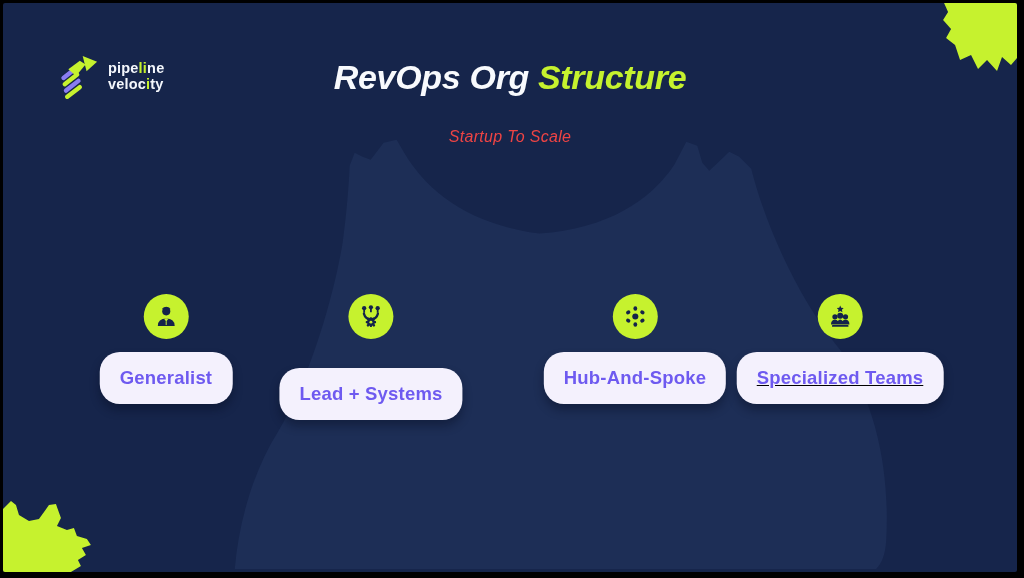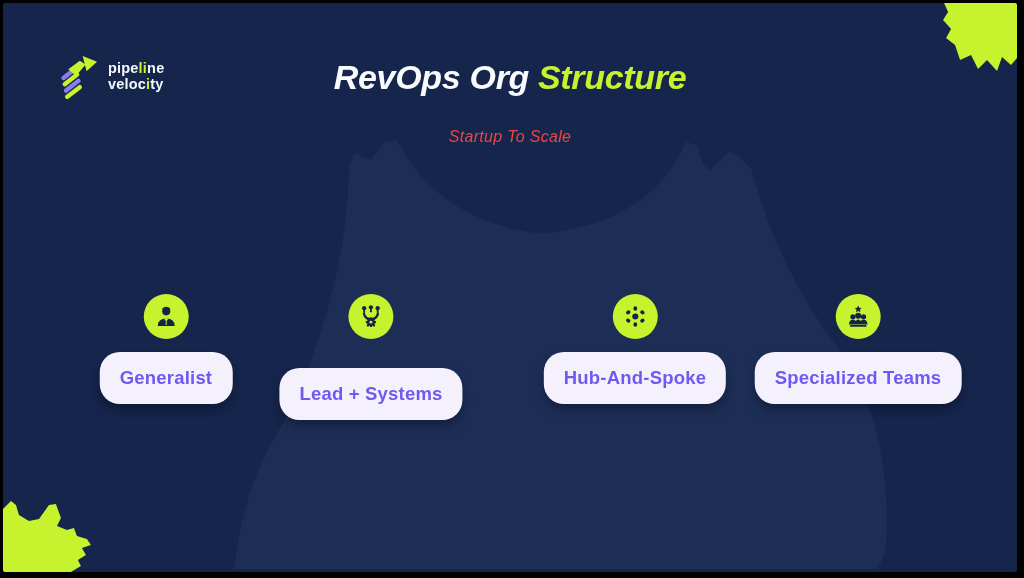--- a/index.html
+++ b/index.html
@@ -40,21 +40,21 @@
   .icon-circle svg{width:27px;height:27px;display:block;}
   .label-pill{
     margin-top:13px;height:52px;border-radius:20px;
     background:var(--pill-bg,#f4f1fd);
     display:flex;align-items:center;justify-content:center;
     padding:0 20px;white-space:nowrap;
     box-shadow:0 6px 10px rgba(4,10,28,.38);
     color:var(--accent-purple,#6e5af0);
     font-size:18.5px;font-weight:600;letter-spacing:.2px;
   }
-  .item-1{left:163px;} .item-2{left:368px;gap:16px;} .item-3{left:632px;align-items:center;} .item-4{left:855px;}
+  .item-1{left:163px;} .item-2{left:368px;gap:16px;} .item-3{left:632px;align-items:center;} .item-4{left:837px;text-decoration:underline;}
 </style>
 </head>
 <body>
 
 <div class="canvas">
 
   <svg class="bg-svg" viewBox="0 0 1015 570" preserveAspectRatio="none">
     <path fill="#1d2e56" d="M347 163 L352 150 L360 154 L368 157 L381 140 L394 137 L401 149
          C425 190 468 222 537 231
          C605 226 648 198 672 162

